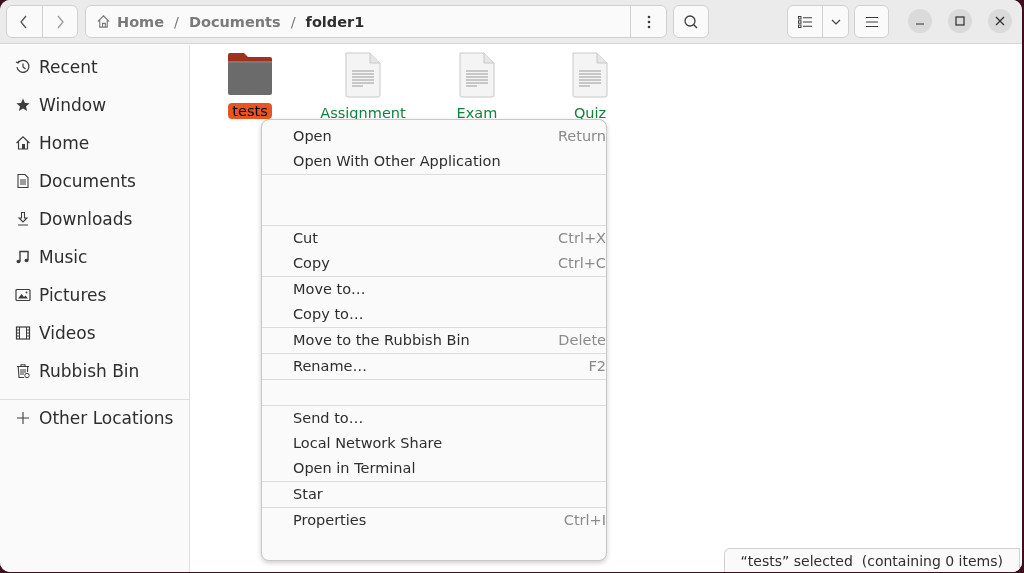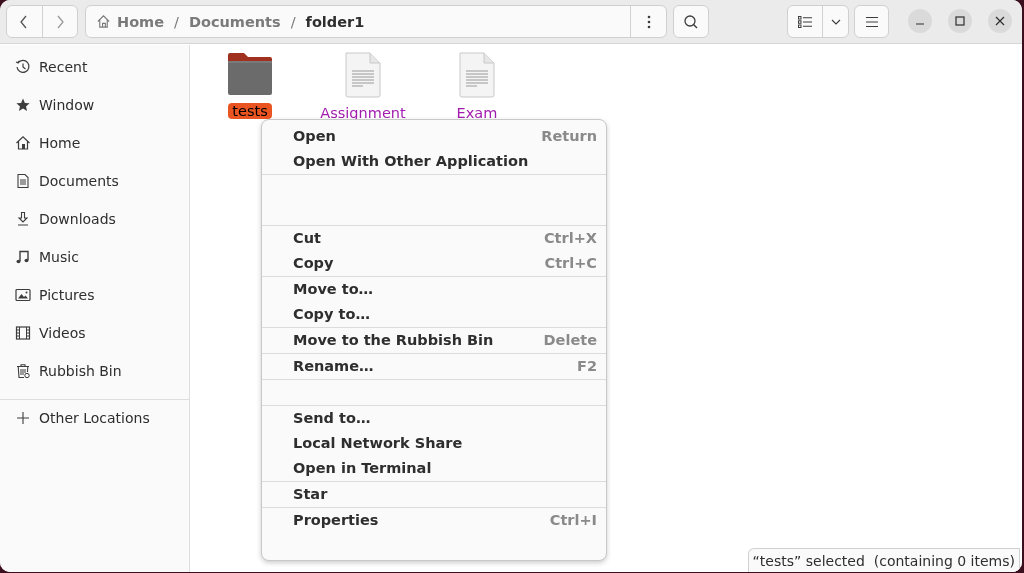--- a/index.html
+++ b/index.html
@@ -10,32 +10,32 @@
   .btn-group { position: absolute; top: 5px; height: 33px; border: 1px solid #d0d0d0; border-radius: 6px; background: #fafafa; display: flex; overflow: hidden; }
   .btn-group .seg { height: 100%; display: flex; align-items: center; justify-content: center; color: #3d3d3d; }
   .btn-group .seg + .seg { border-left: 1px solid #d0d0d0; }
   .pathbar { position: absolute; left: 85px; top: 5px; width: 582px; height: 33px; background: #fafafa; border: 1px solid #d0d0d0; border-radius: 6px; display: flex; align-items: center; font-size: 14.5px; font-weight: bold; }
   .pathbar .crumb { color: #7a7a7a; padding: 0 4px; }
   .pathbar .crumb.current { color: #2e2e2e; }
   .pathbar .sep { color: #7a7a7a; padding: 0 6px; font-weight: normal; }
   .pathbar .more { position: absolute; right: 0; top: 0; width: 36px; height: 31px; border-left: 1px solid #d0d0d0; display: flex; align-items: center; justify-content: center; }
   .wm { position: absolute; top: 9px; width: 24px; height: 24px; border-radius: 50%; background: #dadada; display: flex; align-items: center; justify-content: center; color: #2e2e2e; }
   .sidebar { position: absolute; left: 0; top: 45px; width: 190px; height: 527px; background: #fafafa; border-right: 1px solid #dedede; }
-  .side-item { position: absolute; left: 0; width: 189px; height: 36px; display: flex; align-items: center; font-size: 14px; color: #2e2e2e; }
+  .side-item { position: absolute; left: 0; width: 189px; height: 36px; display: flex; align-items: center; font-size: 17px; color: #2e2e2e; }
   .side-item .ic { width: 16px; height: 16px; margin-left: 15px; margin-right: 8px; display: flex; align-items: center; justify-content: center; color: #3d3d3d; }
   .side-sep { position: absolute; left: 0; top: 354px; width: 189px; height: 1px; background: #dedede; }
   .content { position: absolute; left: 191px; top: 45px; right: 0; bottom: 0; background: #ffffff; }
   .file { position: absolute; top: 6px; width: 100px; text-align: center; }
-  .file .label { display: inline-block; font-size: 14.5px; color: #a21caf; padding: 0 4px; border-radius: 4px; margin-top: 2px; }
+  .file .label { display: inline-block; font-size: 14.5px; color: #15803d; padding: 0 4px; border-radius: 4px; margin-top: 2px; }
   .file.selected .label { background: #e95420; color: #000000; }
   .menu { position: absolute; left: 261px; top: 119px; width: 346px; height: 442px; background: #fafafa; border: 1px solid #c8c8c8; border-radius: 8px; box-shadow: 0 2px 5px rgba(0,0,0,0.2); }
-  .mi { position: absolute; left: 0; width: 344px; height: 25px; display: flex; align-items: center; justify-content: space-between; padding: 0 9px 0 31px; font-size: 14.5px; color: #2e2e2e; font-weight: bold; }
+  .mi { position: absolute; left: 0; width: 344px; height: 25px; display: flex; align-items: center; justify-content: space-between; padding: 0 0 0 31px; font-size: 14.5px; color: #2e2e2e; }
   .mi .acc { color: #8a8a8a; }
   .msep { position: absolute; left: 0; width: 344px; height: 1px; background: #dcdcdc; }
-  .status { position: absolute; right: 2px; bottom: 0; height: 24px; padding: 0 4px; background: #fafafa; border: 1px solid #d0d0d0; border-bottom: none; border-radius: 6px 0 0 0; font-size: 14px; color: #2e2e2e; display: flex; align-items: center; }
+  .status { position: absolute; right: 2px; bottom: 0; height: 24px; padding: 0 16px; background: #fafafa; border: 1px solid #d0d0d0; border-bottom: none; border-radius: 6px 0 0 0; font-size: 14px; color: #2e2e2e; display: flex; align-items: center; }
 </style>
 </head>
 <body>
 
 <div class="window">
 
   <div class="headerbar">
     <div class="btn-group" style="left:6px; width:72px;">
       <div class="seg" style="width:35px;">
         <svg width="10" height="16" viewBox="0 0 10 16">
@@ -231,20 +231,28 @@
       <br><span class="label">Assignment</span>
     </div>
     <div class="file" style="left:236px;">
       <svg width="40" height="48" viewBox="0 0 40 48">
         <path d="M3 2 H27 L37 12 V44 Q37 46 35 46 H5 Q3 46 3 44 Z" fill="#f4f4f4" stroke="#c8c8c8" stroke-width="1"></path>
         <path d="M27 2 V12 H37" fill="#e6e6e6" stroke="#c8c8c8" stroke-width="1"></path>
         <path d="M9 20 H31 M9 23 H31 M9 26 H31 M9 29 H31 M9 32 H31 M9 35 H20" stroke="#9a9a9a" stroke-width="1"></path>
       </svg>
       <br><span class="label">Exam</span>
     </div>
+    <div class="file" style="left:349px;">
+      <svg width="40" height="48" viewBox="0 0 40 48">
+        <path d="M3 2 H27 L37 12 V44 Q37 46 35 46 H5 Q3 46 3 44 Z" fill="#f4f4f4" stroke="#c8c8c8" stroke-width="1"></path>
+        <path d="M27 2 V12 H37" fill="#e6e6e6" stroke="#c8c8c8" stroke-width="1"></path>
+        <path d="M9 20 H31 M9 23 H31 M9 26 H31 M9 29 H31 M9 32 H31 M9 35 H20" stroke="#9a9a9a" stroke-width="1"></path>
+      </svg>
+      <br><span class="label">Quiz</span>
+    </div>
   </div>
 
   <div class="menu">
     <div class="mi" style="top:3px;">
         <span>Open</span>
         <span class="acc">Return</span>
       </div>
     <div class="mi" style="top:28px;">
         <span>Open With Other Application</span>
         <span class="acc"></span>

